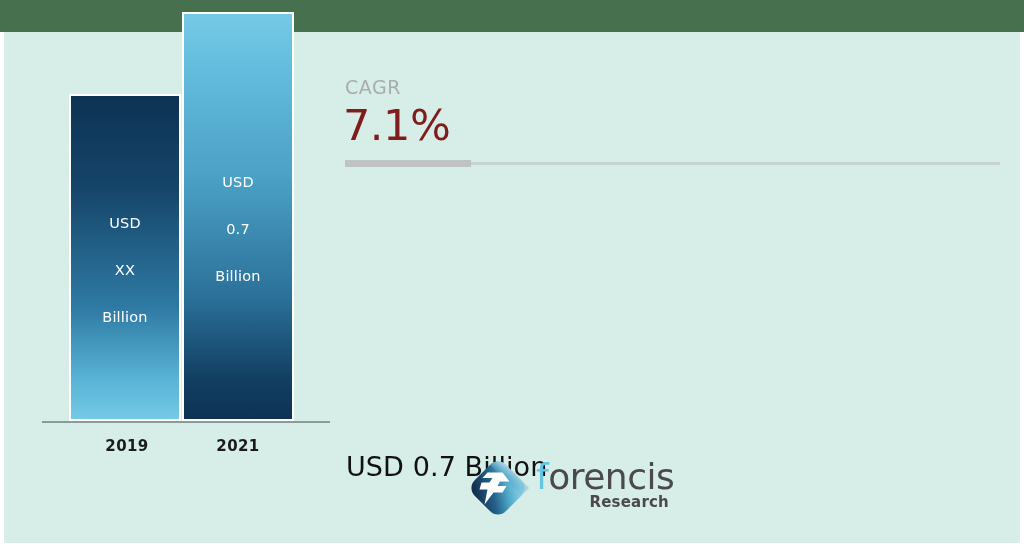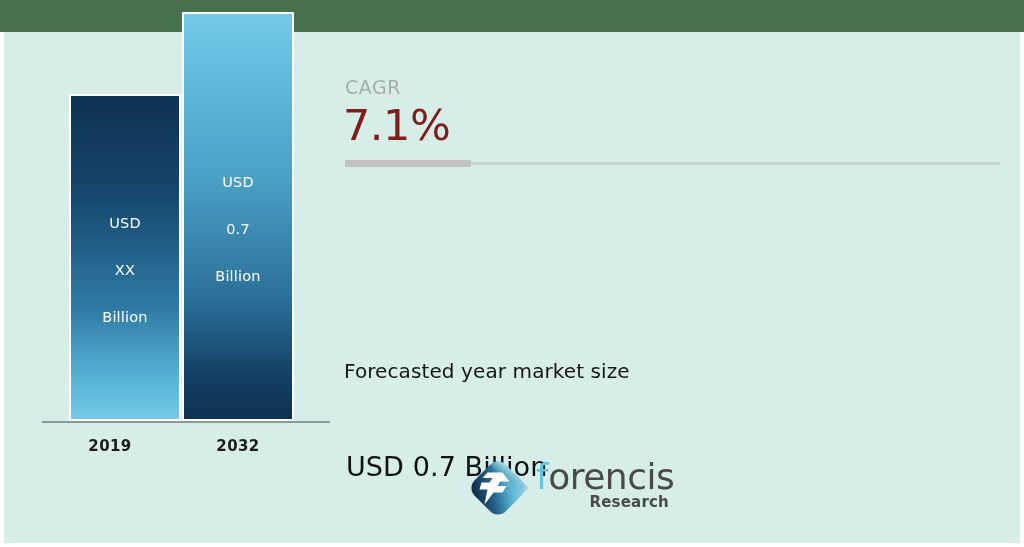--- a/index.html
+++ b/index.html
@@ -99,21 +99,21 @@
   .tick-label {
     position: absolute;
     bottom: 88px;
     width: 112px;
     text-align: center;
     font-size: 15px;
     font-weight: bold;
     color: #1b1b1b;
     letter-spacing: 0.4px;
   }
-  .tick-2019 { left: 50px; margin-top: 8px; }
+  .tick-2019 { left: 67px; margin-top: 8px; }
   .tick-2024 { left: 178px; }
 
   
   .info-panel {
     position: absolute;
     left: 336px;
     top: 0;
     width: 680px;
     height: 422px;
   }
@@ -257,35 +257,34 @@
         <div class="bar-label">
           <span>USD</span>
           <span>0.7</span>
           <span>Billion</span>
         </div>
       </div>
 
       <div class="axis-line"></div>
 
       <div class="tick-label tick-2019">2019</div>
-      <div class="tick-label tick-2024">2032</div>
+      <div class="tick-label tick-2024">2021</div>
     </div>
 
     <div class="info-panel">
 
       <div class="cagr-label">CAGR</div>
       <div class="cagr-value">7.1%</div>
 
       <div class="divider">
         <div class="divider-thick"></div>
         <div class="divider-thin"></div>
       </div>
 
 
-      <div class="forecast-caption">Forecasted year market size</div>
 
       <div class="forecast-value">USD 0.7 Billion</div>
     </div>
 
     <div class="logo">
 
       <div class="logo-mark">
         <svg width="64" height="64" viewBox="0 0 64 64" xmlns="http://www.w3.org/2000/svg">
           <defs>
             <linearGradient id="diamondGrad" x1="0.78" y1="0.05" x2="0.2" y2="0.95">

